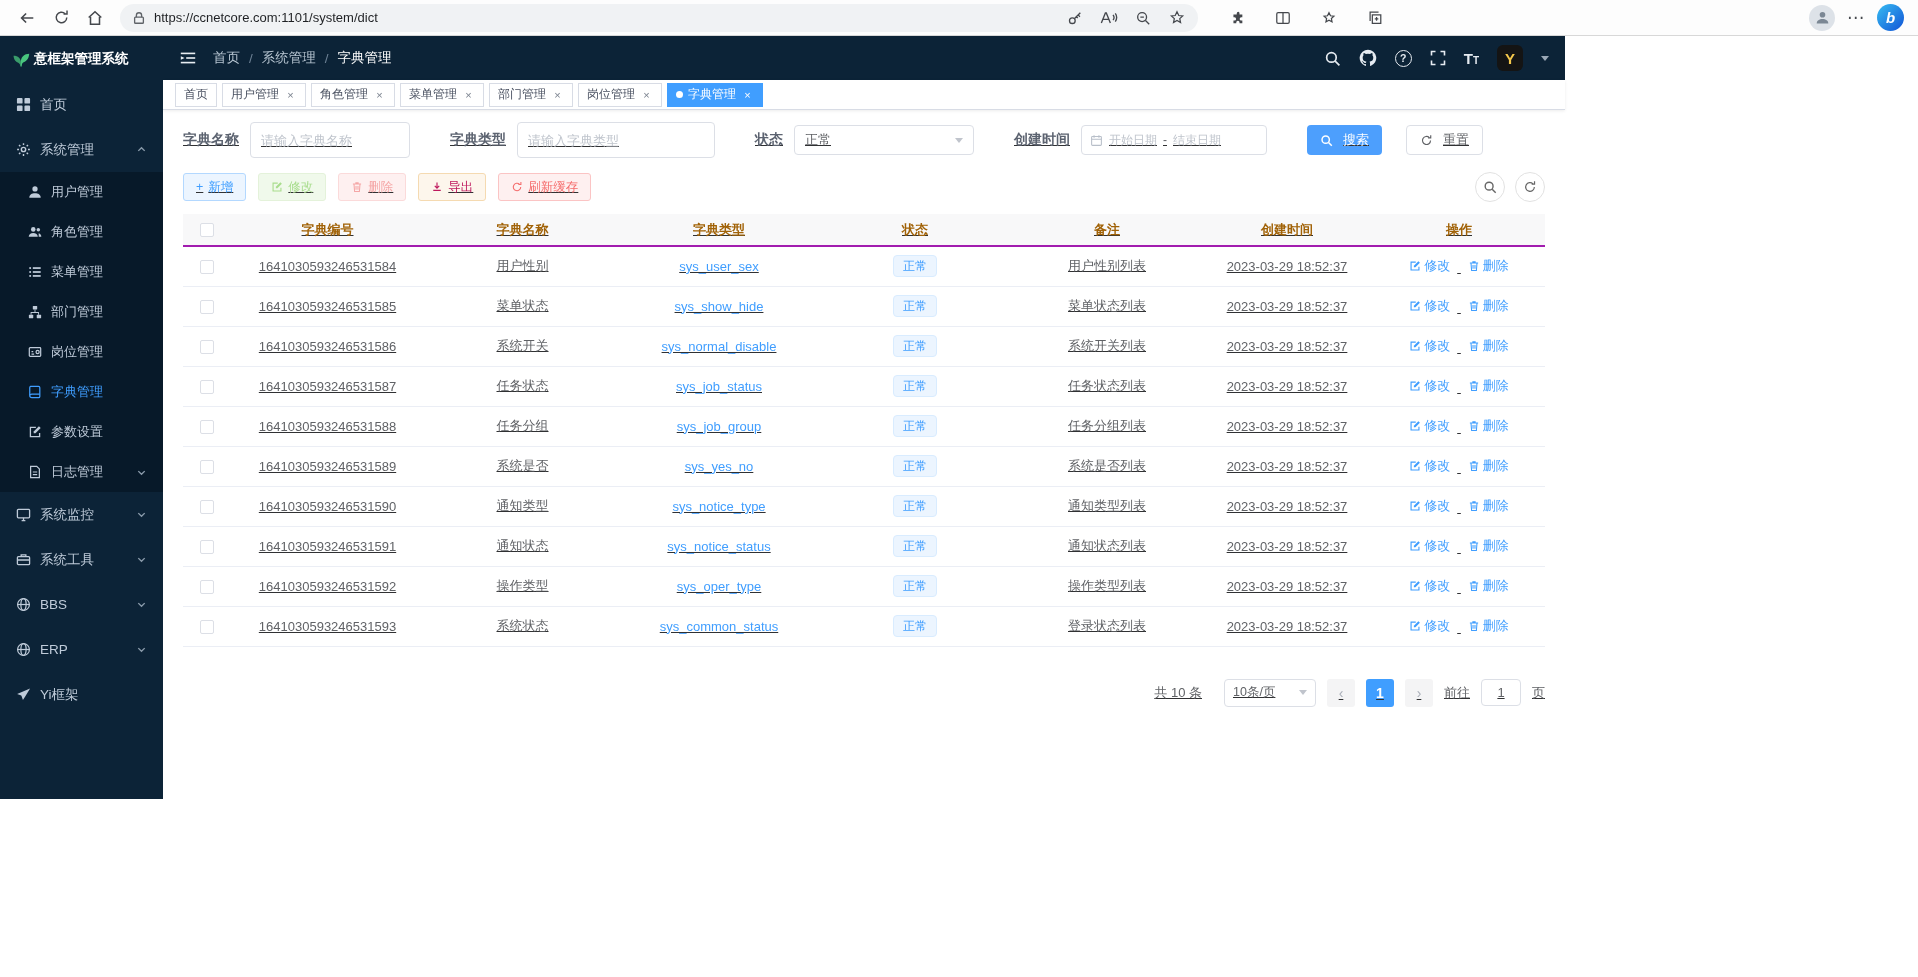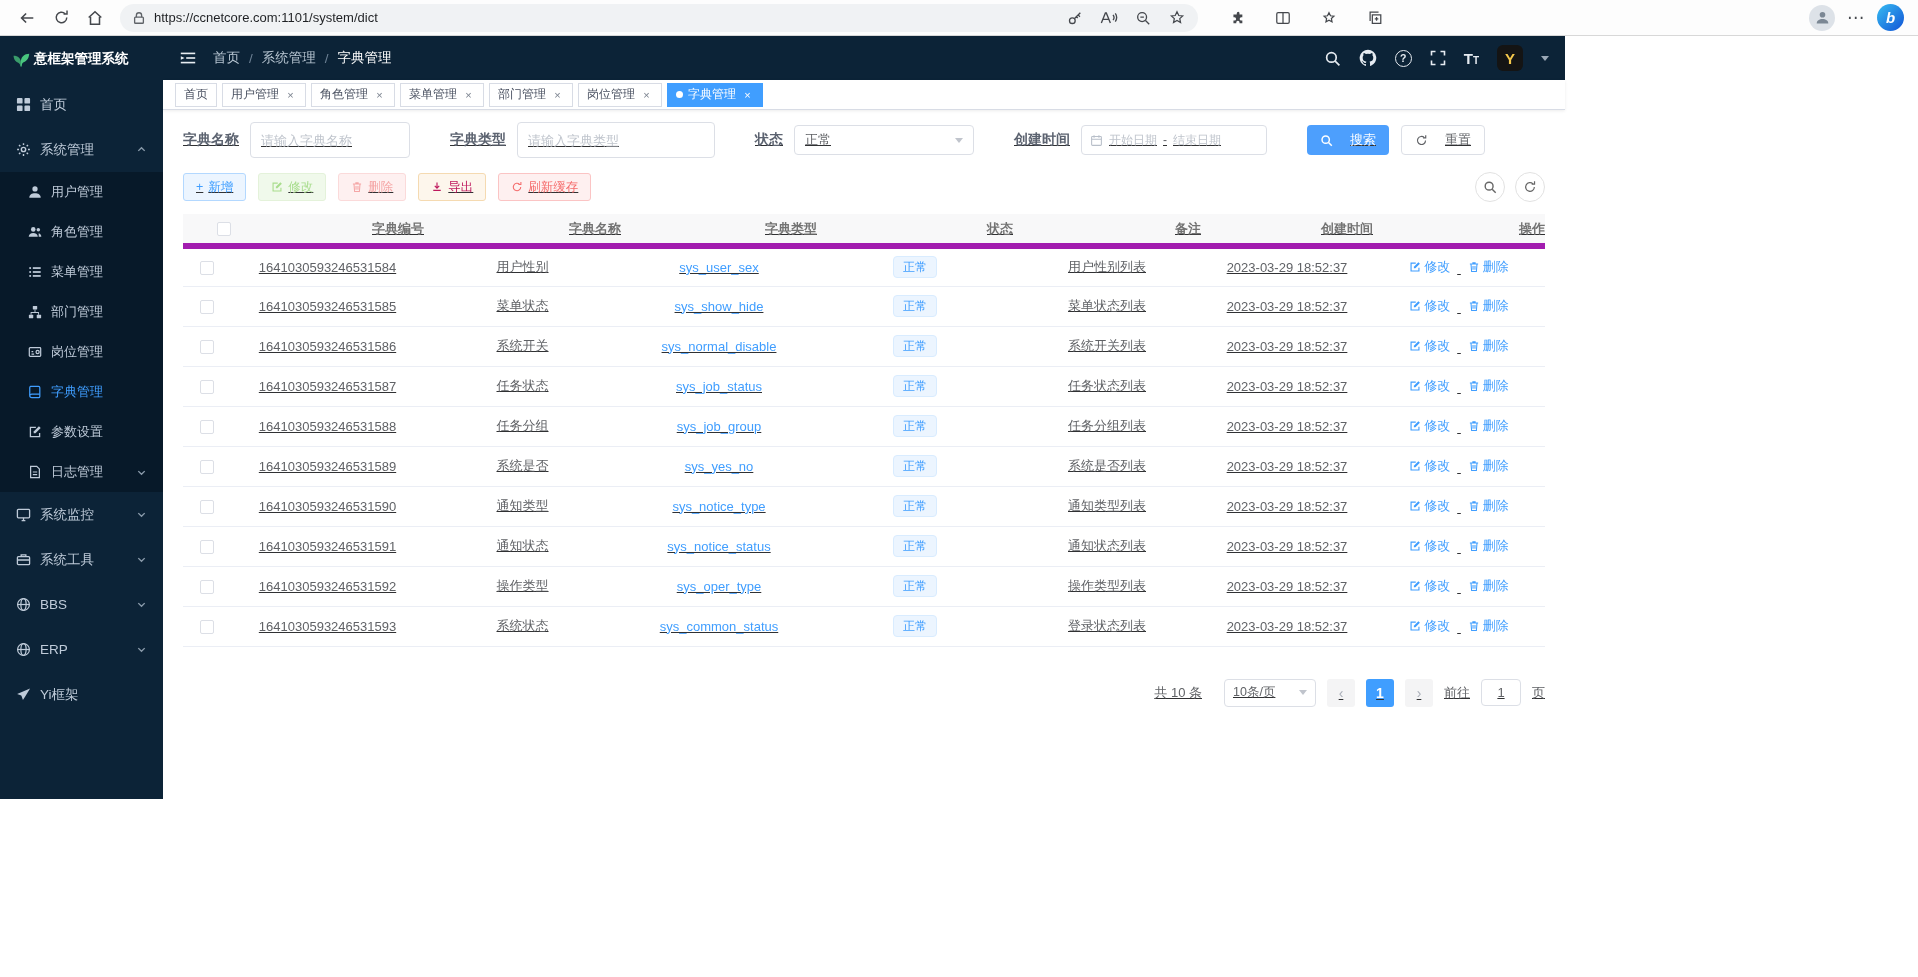--- a/index.html
+++ b/index.html
@@ -61,38 +61,38 @@
   .filters { display:flex; align-items:center; }
   .fgroup { display:flex; align-items:center; margin-right:40px; }
   .flabel { font-size:14px; font-weight:bold; color:#5c6370; margin-right:11px; white-space:nowrap; }
   .finput { height:36px; border:1px solid #dcdfe6; border-radius:4px; padding:0 10px; font-size:13px; color:#606266; outline:none; }
   .finput::placeholder { color:#bfc4cc; }
   .w160 { width:160px; } .w198 { width:198px; }
   .fselect { width:180px; height:30px; border:1px solid #dcdfe6; border-radius:4px; display:flex; align-items:center; padding:0 10px; font-size:13px; color:#606266; cursor:pointer; }
   .fselect .tri { margin-left:auto; border-top-color:#c0c4cc; }
   .fdate { width:186px; height:30px; border:1px solid #dcdfe6; border-radius:4px; display:flex; align-items:center; gap:6px; padding:0 8px; font-size:12px; color:#bfc4cc; cursor:pointer; }
   .fdate .sep { color:#606266; }
-  .btn { height:30px; border-radius:4px; border:none; padding:0 13px; font-size:13px; display:flex; align-items:center; gap:17px; cursor:pointer; }
+  .btn { height:30px; border-radius:4px; border:none; padding:0 13px; font-size:13px; display:flex; align-items:center; gap:10px; cursor:pointer; }
   .btn-primary { background:#4d9ffd; color:#fff; }
-  .btn-plain { background:#fff; color:#606266; border:1px solid #dcdfe6; margin-left:12px; }
+  .btn-plain { background:#fff; color:#606266; border:1px solid #dcdfe6; margin-left:24px; }
 
   
   .toolbar { margin-top:14px; display:flex; align-items:center; gap:12px; }
   .tbtn { height:28px; border-radius:3px; padding:0 12px; font-size:12.5px; display:flex; align-items:center; gap:5px; cursor:pointer; }
   .b-add { color:#409eff; background:#ecf5ff; border:1px solid #b3d8ff; }
   .b-edit { color:#a9dd8e; background:#f0f9eb; border:1px solid #e4f2da; cursor:not-allowed; }
   .b-del { color:#f5a6a6; background:#fef0f0; border:1px solid #fbdada; cursor:not-allowed; }
   .b-export { color:#be185d; background:#fdf6ec; border:1px solid #f5dab1; }
   .b-cache { color:#f56c6c; background:#fef0f0; border:1px solid #fbc4c4; }
   .toolbar-right { margin-left:auto; display:flex; gap:10px; }
   .circle-btn { width:30px; height:30px; border-radius:50%; border:1px solid #e2e2e2; background:#fff; display:flex; align-items:center; justify-content:center; color:#666; cursor:pointer; }
 
   
   .dict-table { width:100%; margin-top:12px; border-collapse:collapse; table-layout:fixed; font-size:13px; color:#606266; }
-  .dict-table th { background:#f8f8f9; color:#737373; font-weight:bold; height:32px; border-bottom:6px solid #a21caf; text-align:right; }
+  .dict-table th { background:#f8f8f9; color:#a16207; font-weight:bold; height:32px; border-bottom:2px solid #a21caf; text-align:center; }
   .dict-table td { height:40px; text-align:center; border-bottom:1px solid #ebeef5; overflow:hidden; white-space:nowrap; }
   .cb { display:inline-block; width:14px; height:14px; border:1px solid #dcdfe6; border-radius:2px; background:#fff; vertical-align:middle; cursor:pointer; }
   .tag { display:inline-block; background:#ecf5ff; border:1px solid #d9ecff; color:#409eff; border-radius:4px; padding:0 9px; height:22px; line-height:20px; font-size:12px; }
   .tlink { color:#409eff; cursor:pointer; text-decoration:none; }
   .ops a { color:#409eff; margin:0 7px; cursor:pointer; text-decoration:none; display:inline-flex; align-items:center; gap:3px; }
 
   
   .pager { display:flex; align-items:center; justify-content:flex-end; gap:11px; margin-top:32px; font-size:13px; color:#606266; }
   .psize { width:92px; height:28px; border:1px solid #dcdfe6; border-radius:4px; display:flex; align-items:center; padding:0 8px; font-size:12.5px; color:#606266; cursor:pointer;margin-left:11px; }
   .psize .tri { margin-left:auto; border-top-color:#c0c4cc; }

